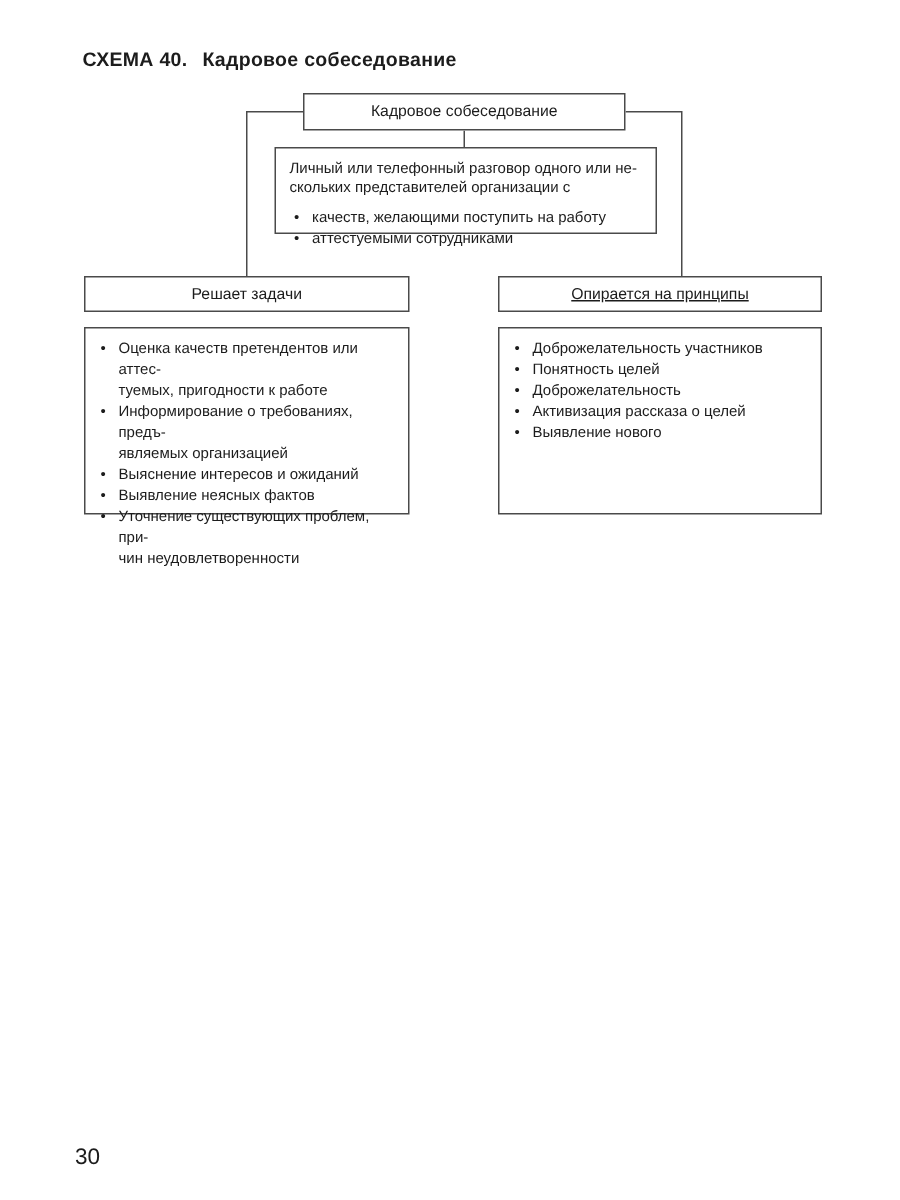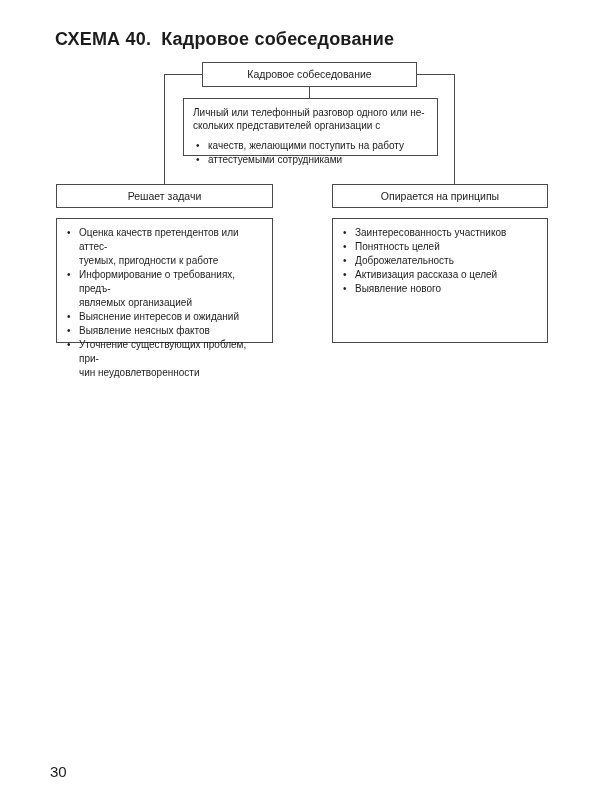--- a/index.html
+++ b/index.html
@@ -10,21 +10,21 @@
     height: 800px;
     background: #ffffff;
     font-family: "Liberation Sans", sans-serif;
     color: #1c1c1c;
     overflow: hidden;
   }
   .heading {
     position: absolute;
     left: 55px;
     top: 32px;
-    font-size: 18px;
+    font-size: 13px;
     font-weight: bold;
     line-height: 15px;
     letter-spacing: 0.2px;
     white-space: nowrap;
   }
   .heading .scheme-label { margin-right: 10px; }
 
   
   .line { position: absolute; background: #4a4a4a; }
   .h-line { height: 1px; }
@@ -41,21 +41,21 @@
   .label-box {
     display: flex;
     align-items: center;
     justify-content: center;
     font-size: 10.5px;
     text-align: center;
   }
   .root-box    { left: 202px; top: 62px;  width: 215px; height: 25px; }
   .def-box     { left: 183px; top: 98px;  width: 255px; height: 58px; padding: 7px 9px 6px 9px; }
   .tasks-hdr   { left: 56px;  top: 184px; width: 217px; height: 24px; align-items: center; }
-  .princ-hdr   { left: 332px; top: 184px; width: 216px; height: 24px; }
+  .princ-hdr   { left: 332px; top: 184px; width: 216px; height: 24px; text-decoration: underline; }
   .tasks-box   { left: 56px;  top: 218px; width: 217px; height: 125px; padding: 7px 6px 6px 7px; }
   .princ-box   { left: 332px; top: 218px; width: 216px; height: 125px; padding: 7px 6px 6px 7px; }
 
   .def-par { white-space: pre-line; margin-bottom: 7px; }
 
   ul.blist { list-style: none; }
   ul.blist li {
     display: flex;
     align-items: flex-start;
     line-height: 14px;
@@ -144,21 +144,21 @@
           <span class="li-txt">Уточнение существующих проблем, при-
 чин неудовлетворенности</span>
         </li>
     </ul>
   </div>
 
   <div class="dbox princ-box">
     <ul class="blist">
       <li>
           <span class="blt">•</span>
-          <span class="li-txt">Заинтересованность участников</span>
+          <span class="li-txt">Доброжелательность участников</span>
         </li>
       <li>
           <span class="blt">•</span>
           <span class="li-txt">Понятность целей</span>
         </li>
       <li>
           <span class="blt">•</span>
           <span class="li-txt">Доброжелательность</span>
         </li>
       <li>

